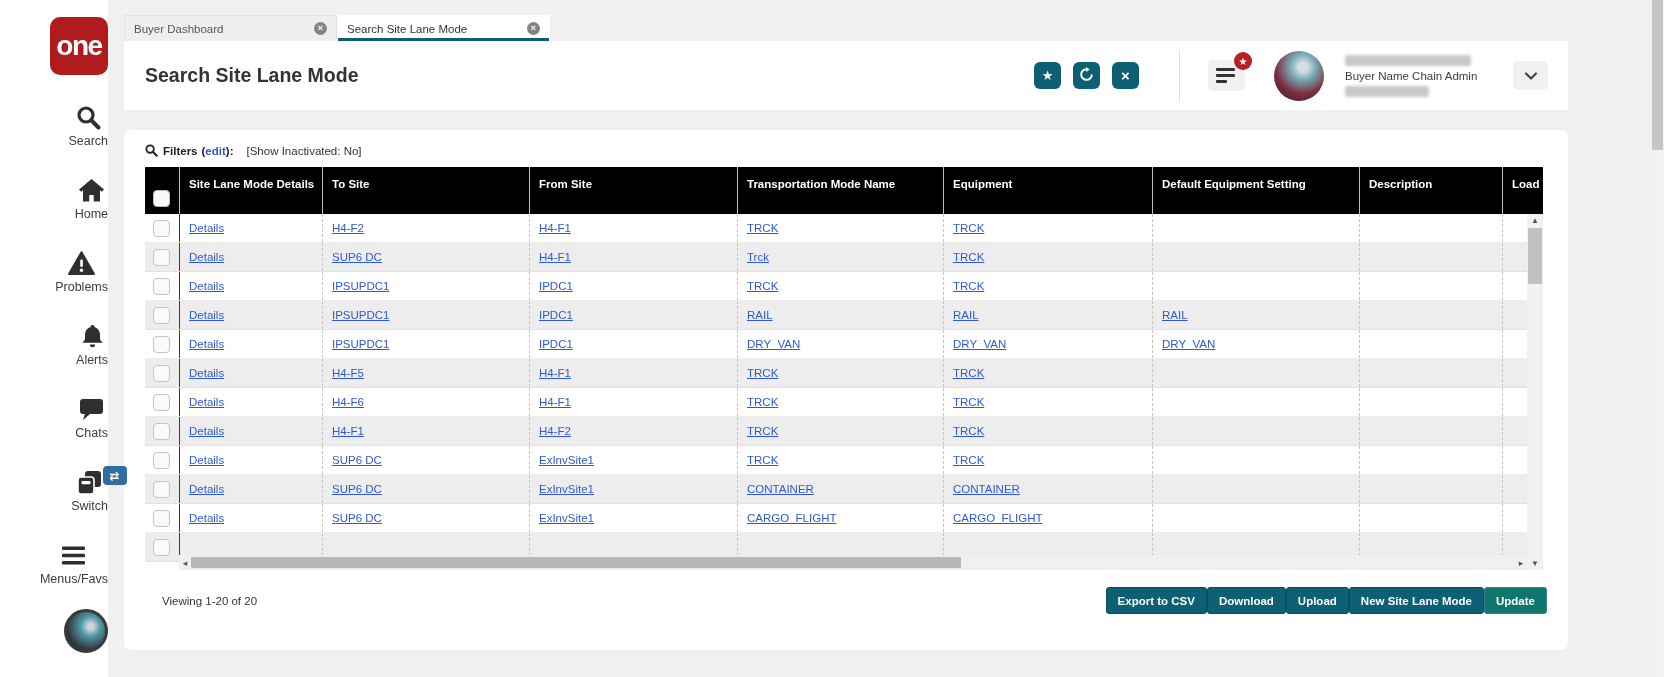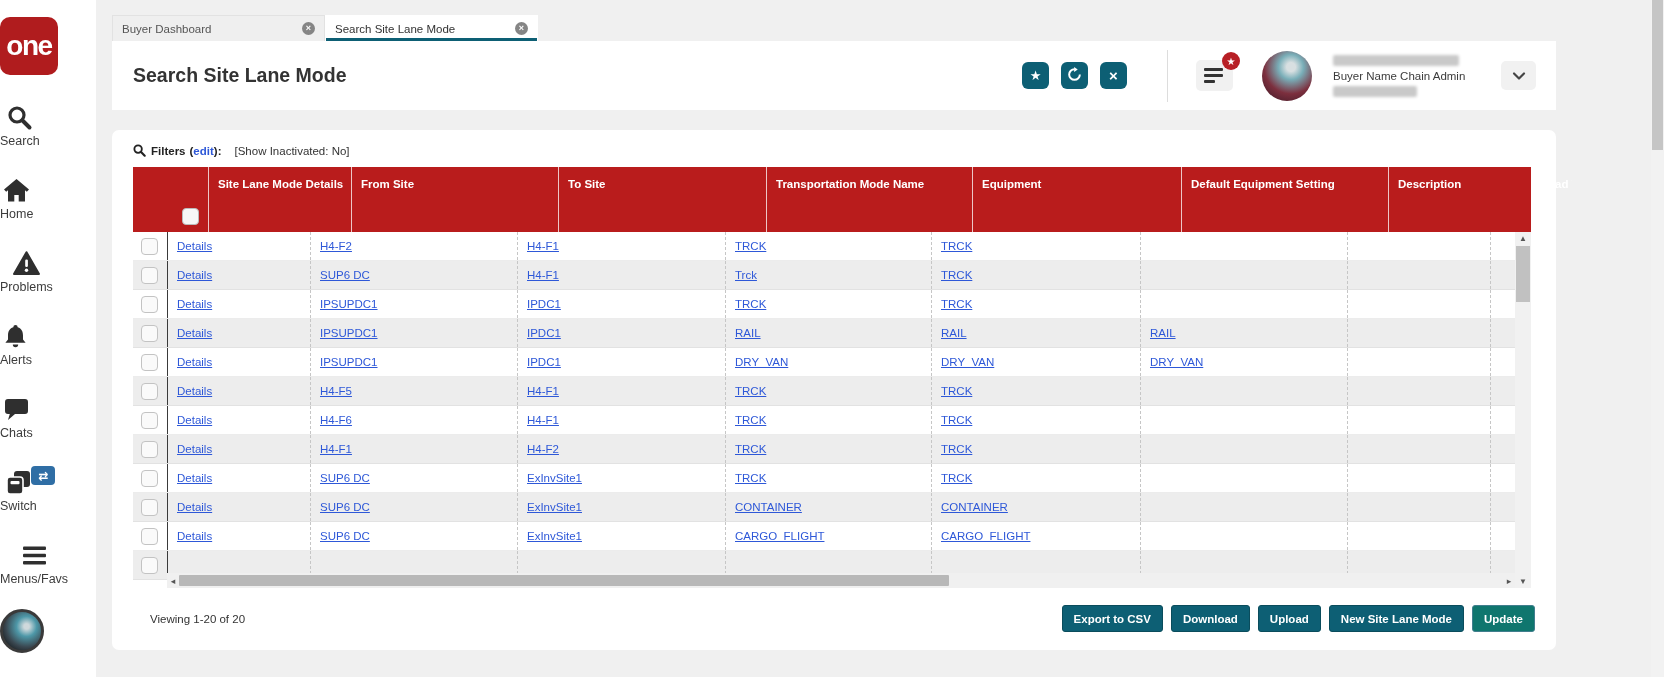--- a/index.html
+++ b/index.html
@@ -2,21 +2,21 @@
 <html><head>
 <meta charset="utf-8">
 <style>
   * { margin:0; padding:0; box-sizing:border-box; }
   html,body { width:1664px; height:677px; overflow:hidden; }
   body { font-family:"Liberation Sans","DejaVu Sans",sans-serif; background:#f0f0f0; position:relative; }
 
   .app { display:flex; width:1664px; height:677px; position:relative; }
 
   
-  .sidebar { width:96px; background:#ffffff; height:100%; display:flex; flex-direction:column; align-items:flex-start; flex-shrink:0; z-index:3; }
+  .sidebar { width:108px; background:#ffffff; height:100%; display:flex; flex-direction:column; align-items:flex-end; flex-shrink:0; z-index:3; }
   .logo { margin-top:17px; width:58px; height:58px; background:#b01c1e; border-radius:10px; color:#fff;
           display:flex; align-items:center; justify-content:center; font-size:28px; font-weight:bold; letter-spacing:-1.5px; cursor:pointer; }
   .nav-item { display:flex; flex-direction:column; align-items:center; margin-top:29px; cursor:pointer; position:relative; }
   .nav-item svg { width:27px; height:27px; display:block; }
   .nav-label { font-size:12.5px; color:#3c3c3c; margin-top:3px; white-space:nowrap; }
   .switch-badge { position:absolute; top:-3px; left:calc(50% + 13px); width:24px; height:19px; background:#2f6ea5;
                   border-radius:4px; color:#fff; font-size:12px; font-weight:bold; display:flex; align-items:center; justify-content:center; cursor:pointer; }
   .sidebar-avatar { margin-top:23px; width:44px; height:44px; border-radius:50%;
                     background:radial-gradient(circle at 62% 38%, #cfd9dc 8%, #4e98a8 30%, #3a4750 62%, #15191c 88%);
                     border:3px solid #3a3a3a; cursor:pointer; }
@@ -54,21 +54,21 @@
 
   
   .content-card { width:1444px; height:520px; background:#fff; margin-top:20px; padding:10px 21px 0; position:relative;border-radius:7px; }
   .filters-row { display:flex; align-items:center; font-size:11.5px; color:#222; height:22px; margin-bottom:5px; }
   .filters-row svg { margin-right:5px; }
   .filters-bold { font-weight:bold; color:#222; }
   .edit-link { color:#2e58d8; font-weight:bold; cursor:pointer; }
   .filters-status { margin-left:13px; color:#333; }
 
   .table-wrap { width:1398px; }
-  .thead { display:grid; grid-template-columns:34px 143px 207px 208px 206px 209px 207px 143px 41px; background:#b91c1c; height:65px;padding-left:41px; }
+  .thead { display:grid; grid-template-columns:34px 143px 207px 208px 206px 209px 207px 143px 41px; background:#000000; height:47px; }
   .th { color:#fff; font-size:11.5px; font-weight:bold; padding:11px 0 0 9px; border-left:1px solid rgba(255,255,255,.75);
         overflow:hidden; white-space:nowrap; cursor:pointer; }
   .th-check { position:relative; border-left:none; }
   .select-all { position:absolute; left:8px; bottom:7px; width:17px; height:17px; background:#f7f7f7; border:1px solid #bbb;
                 border-radius:4px; cursor:pointer; }
 
   .tbody-outer { display:flex; }
   .tbody { position:relative; width:1382px; height:356px; overflow:hidden; }
   .trow { display:grid; grid-template-columns:34px 143px 207px 208px 206px 209px 207px 143px 25px; height:29px;
           background:#fff; border-bottom:1px solid #ececec; }
@@ -85,21 +85,21 @@
   .hs-arrow.right { margin-left:auto; }
   .hs-thumb { width:770px; height:11px; background:#b8b8b8; border-radius:1px; cursor:pointer; }
 
   .vscroll { width:16px; height:356px; background:#f1f1f1; position:relative; flex-shrink:0; }
   .vs-arrow { position:absolute; left:0; width:16px; text-align:center; font-size:8px; color:#555; cursor:pointer; }
   .vs-arrow.up { top:2px; } .vs-arrow.down { bottom:2px; }
   .vs-thumb { position:absolute; top:14px; left:1px; width:14px; height:56px; background:#c1c1c1; cursor:pointer; }
 
   .card-footer { display:flex; align-items:center; margin-top:17px; }
   .viewing { margin-left:17px; font-size:11.5px; color:#333; }
-  .footer-btns { margin-left:auto; display:flex; gap:8px; }
+  .footer-btns { margin-left:auto; display:flex; }
   .btn { height:27px; padding:0 11px; background:#0d5f74; color:#fff; font-size:11.5px; font-weight:bold; display:flex;
          align-items:center; border-radius:3px; border:1px solid #0a4c5c; cursor:pointer; white-space:nowrap; }
   .btn.light { background:#0f766e; border-color:#417e8d; }
 
   
   .page-scroll { position:absolute; right:0; top:0; width:13px; height:677px; background:#f2f2f2; z-index:5; }
   .page-thumb { position:absolute; top:0; left:1px; width:11px; height:150px; background:#c5c5c5; cursor:pointer; }
 </style>
 </head>
 <body>
@@ -248,22 +248,22 @@
           <span class="filters-bold">):</span>
         <span class="filters-status">[Show Inactivated: No]</span>
       </div>
 
       <div class="table-wrap">
         <div class="thead" id="thead">
           <div class="th th-check">
             <span class="select-all"></span>
           </div>
         <div class="th">Site Lane Mode Details</div>
+            <div class="th">To Site</div>
             <div class="th">From Site</div>
-            <div class="th">To Site</div>
             <div class="th">Transportation Mode Name</div>
             <div class="th">Equipment</div>
             <div class="th">Default Equipment Setting</div>
             <div class="th">Description</div>
             <div class="th">Load Ty</div>
           </div>
         <div class="tbody-outer">
           <div class="tbody" id="tbody">
               <div class="trow">
                 <div class="td cbcell">

